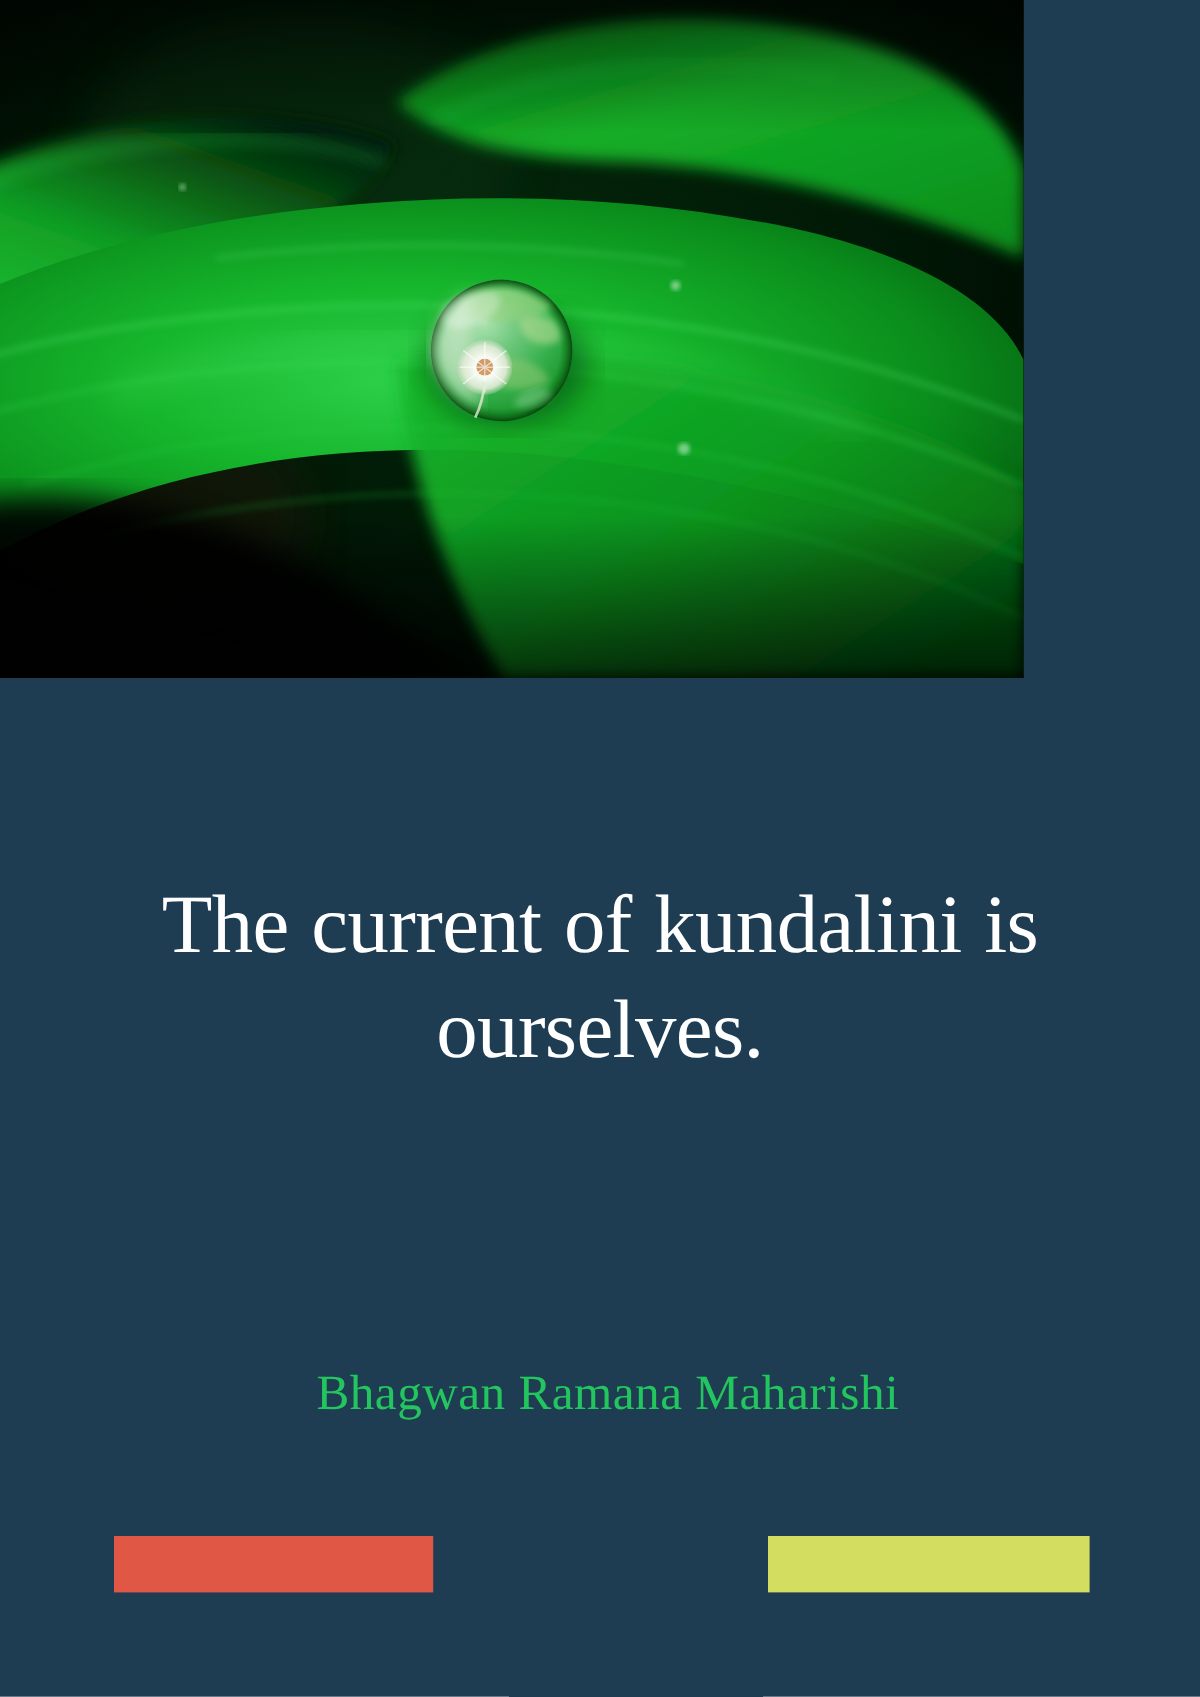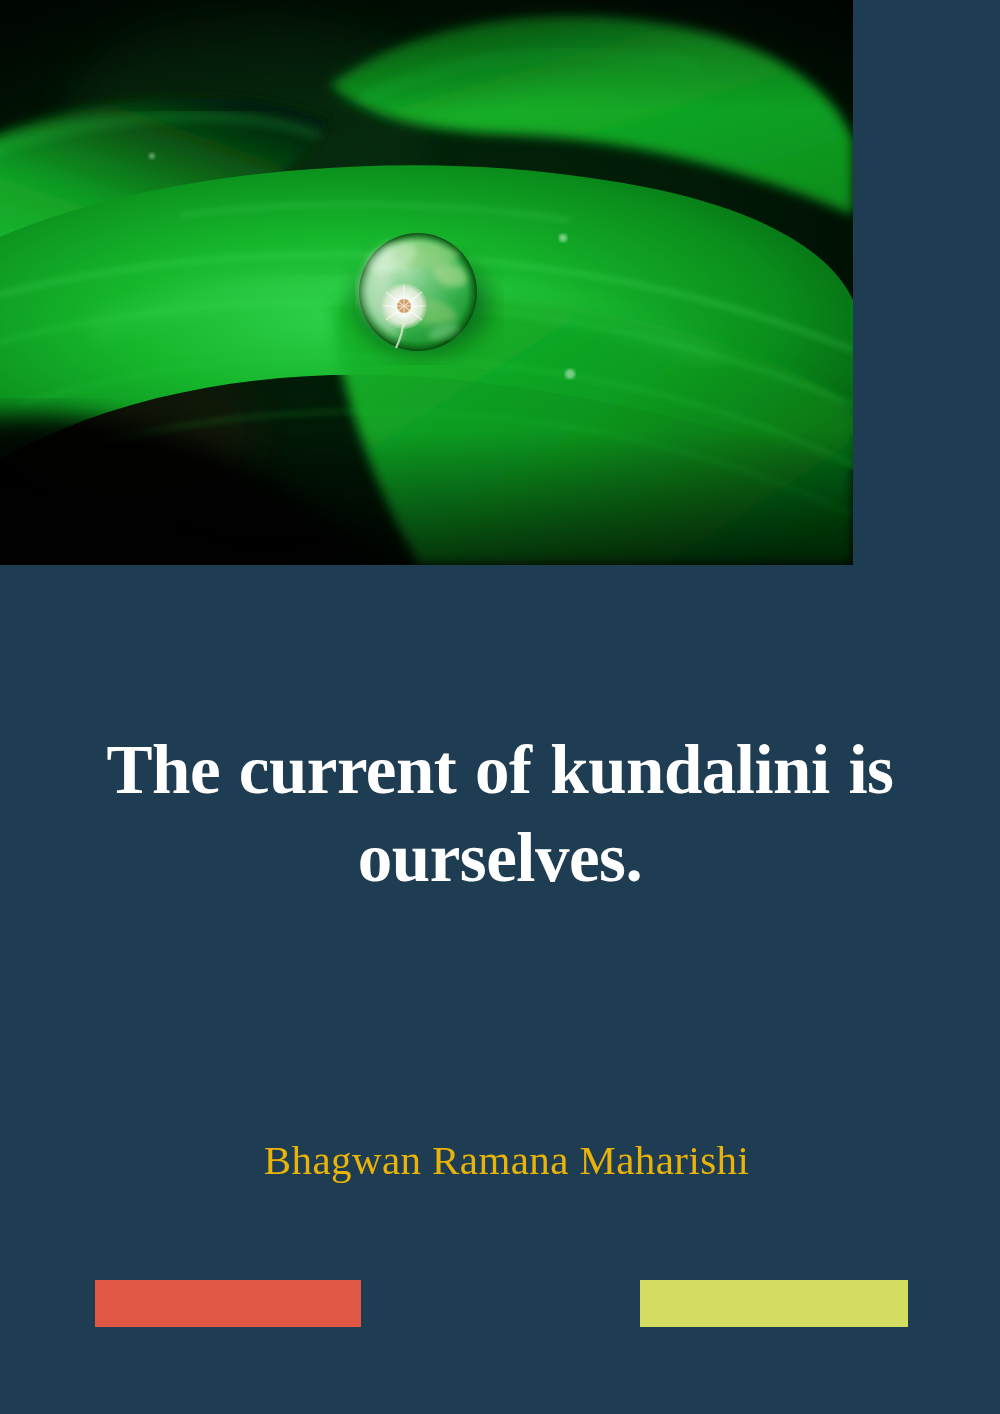--- a/index.html
+++ b/index.html
@@ -41,21 +41,21 @@
   .quote-block {
     position: absolute;
     left: 28px;
     top: 726px;
     width: 944px;
     text-align: center;
   }
   .quote-text {
     margin: 0;
     font-family: "Liberation Serif", serif;
-    font-weight: 700;
+    font-weight: 400;
     font-size: 69px;
     line-height: 1.28;
     color: #ffffff;
     letter-spacing: -0.5px;
     word-spacing: 2px;
   }
 
   
   .author-block {
     position: absolute;
@@ -63,21 +63,21 @@
     top: 1136px;
     width: 1000px;
     text-align: center;
   }
   .author-text {
     margin: 0;
     font-family: "Liberation Serif", serif;
     font-weight: 400;
     font-size: 41px;
     line-height: 1.2;
-    color: #eab308;
+    color: #22c55e;
     letter-spacing: 0.4px;
     padding-left: 13px;
   }
 
   
   .bar {
     position: absolute;
     height: 47px;
   }
   .bar-left {

